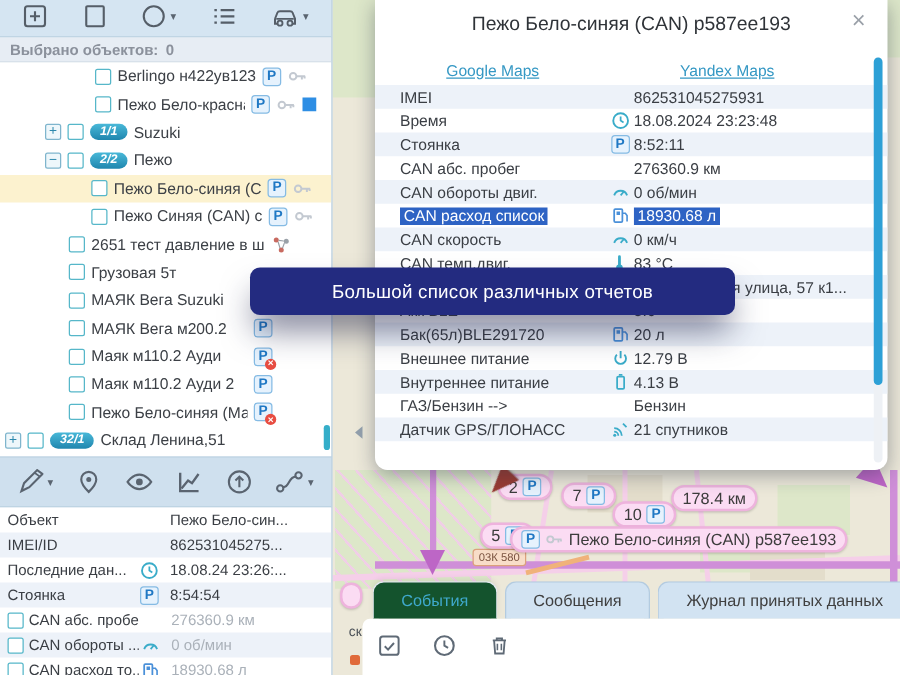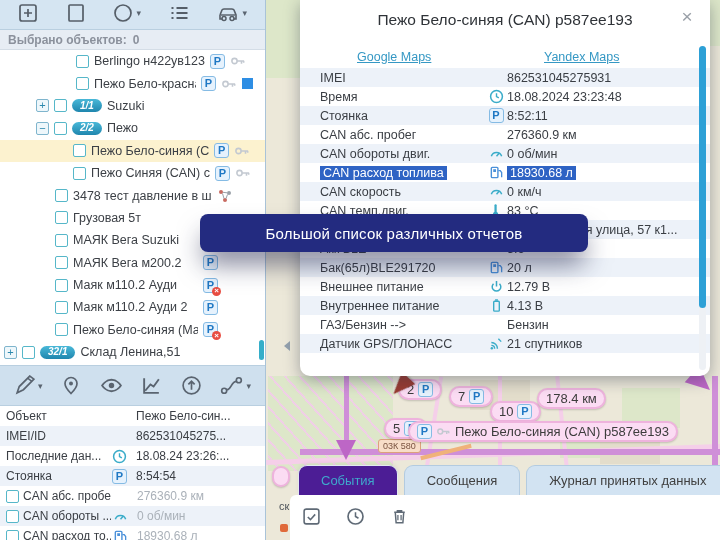--- a/index.html
+++ b/index.html
@@ -99,21 +99,21 @@
     background:#232b80; border-radius:8px; color:#fff; font-size:15px; letter-spacing:.2px;
     display:flex; align-items:center; justify-content:center;
     box-shadow:0 16px 26px -4px rgba(25,30,70,.55); }
 
   
   .tabs-wrap { position:absolute; left:290px; right:0; top:465px; bottom:0; z-index:15; }
   .tab-bar { height:30px; display:flex; align-items:flex-end; gap:6px; padding-left:8px; }
   .tab { height:30px; display:flex; align-items:center; justify-content:center; padding:0 22px;
     background:#d2e3f2; border:1px solid #b3cbe0; border-bottom:none; border-radius:9px 9px 0 0;
     font-size:13px; color:#404040; white-space:nowrap; cursor:pointer; }
-  .tab.active { background:#4c1d95; color:#3fa9cc; border-color:#e2e9f0; box-shadow:0 -2px 4px rgba(0,0,0,.05); }
+  .tab.active { background:#14532d; color:#3fa9cc; border-color:#e2e9f0; box-shadow:0 -2px 4px rgba(0,0,0,.05); }
   .tab-content { position:absolute; left:0; right:0; top:30px; bottom:0; background:#fff; border-radius:6px 0 0 0;
     display:flex; align-items:flex-start; gap:25px; padding:12px 0 0 12px; }
   .watermark { position:absolute; right:10px; bottom:5px; display:flex; align-items:center; gap:5px;
     color:rgba(255,255,255,.8); font-weight:bold; font-size:30px; z-index:16; }
   .wm-circles { position:relative; width:30px; height:34px; }
   .wm-c1 { position:absolute; left:8px; top:2px; width:20px; height:20px; border-radius:50%; background:rgba(255,255,255,.8); }
   .wm-c2 { position:absolute; left:0; top:18px; width:13px; height:13px; border-radius:50%; background:rgba(255,255,255,.8); }
 </style>
 </head>
 <body>
@@ -371,21 +371,21 @@
         <span class="lbl">Пежо Синяя (CAN) с</span>
         <span class="pic">
             <span>P</span>
           </span>
         <svg class="ic" width="16" height="14">
             <use href="#i-key"></use>
           </svg>
       </div>
       <div class="trow ind-d">
         <span class="cb"></span>
-        <span class="lbl">3478 тест давление в ш</span>
+        <span class="lbl">2651 тест давление в ш</span>
         <svg class="ic" width="16" height="16">
             <use href="#i-mol"></use>
           </svg>
       </div>
       <div class="trow ind-d">
         <span class="cb"></span>
         <span class="lbl">Грузовая 5т</span>
       </div>
       <div class="trow ind-d">
         <span class="cb"></span>
@@ -563,21 +563,21 @@
     <div class="prow alt">
       <span class="pl">CAN обороты двиг.</span>
       <span class="pi">
           <svg class="ic" width="15" height="15">
             <use href="#i-gauge"></use>
           </svg>
         </span>
       <span class="pv">0 об/мин</span>
     </div>
     <div class="prow">
-      <span class="pl"><span class="hl">CAN расход топлива</span></span>
+      <span class="pl"><span class="hl">CAN расход список</span></span>
       <span class="pi">
           <svg class="ic" width="15" height="15">
             <use href="#i-fuel"></use>
           </svg>
         </span>
       <span class="pv"><span class="hl">18930.68 л</span></span>
     </div>
     <div class="prow alt">
       <span class="pl">CAN скорость</span>
       <span class="pi">

